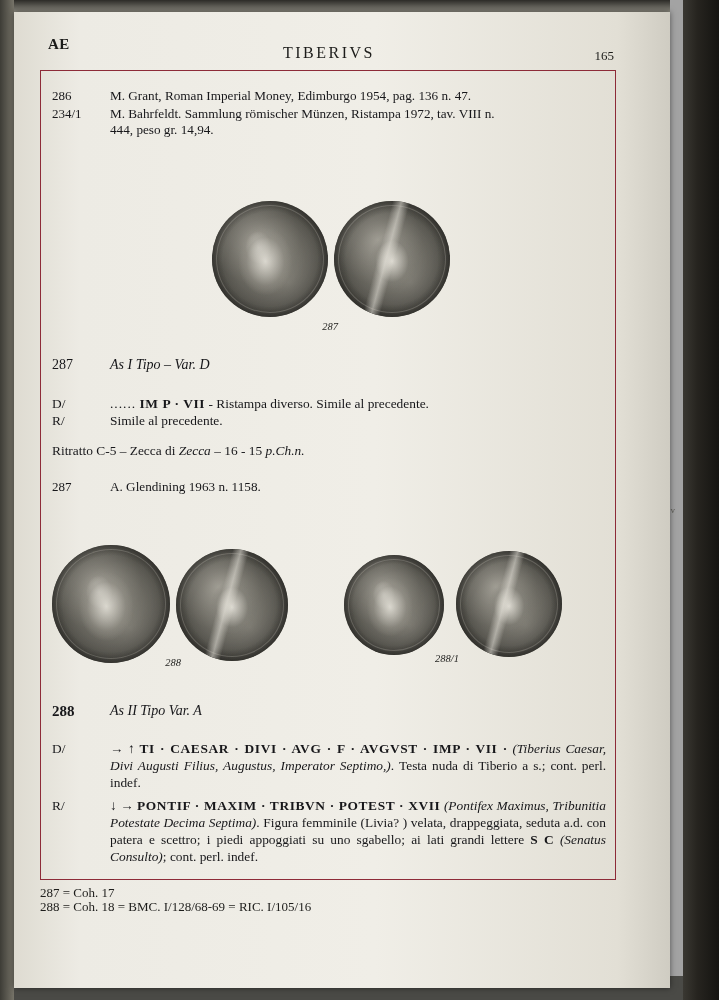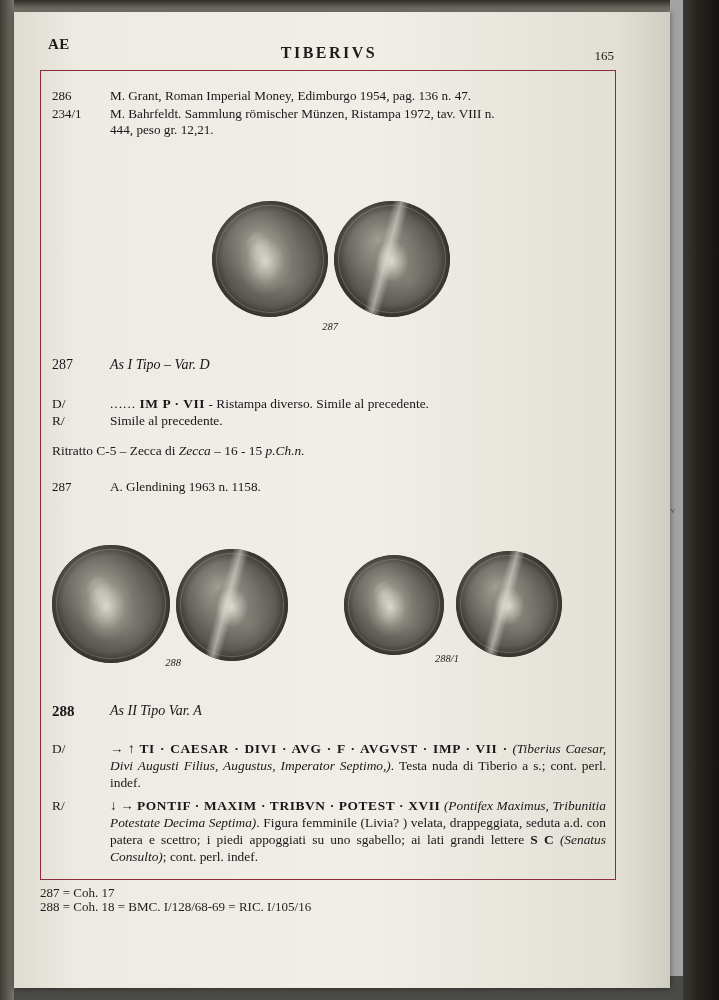--- a/index.html
+++ b/index.html
@@ -62,21 +62,21 @@
     height: 26px;
   }
   .hdr .folio-left {
     position: absolute; left: 8px; top: 0;
     font-weight: bold; font-size: 15px; letter-spacing: .5px;
     color: #1c1c1a;
   }
   .hdr .running-title {
     position: absolute; left: 0; right: 0; top: 8px;
     text-align: center;
-    font-weight: bold; font-size: 16px; letter-spacing: 2.5px;
+    font-weight: normal; font-size: 16px; letter-spacing: 2.5px;
     color: #1c1c1a;
   }
   .hdr .folio-right {
     position: absolute; right: 4px; top: 12px;
     font-size: 13px; color: #1c1c1a;
   }
 
   
   .frame {
     position: absolute;
@@ -236,21 +236,21 @@
 
     <div class="refblock">
       <div class="refrow">
         <div class="num">286</div>
         <div class="txt"><span>M. Grant, Roman Imperial Money, Edimburgo 1954, pag. 136 n. 47.</span></div>
       </div>
       <div class="refrow">
         <div class="num">234/1</div>
         <div class="txt">
           <span>M. Bahrfeldt. Sammlung römischer Münzen, Ristampa 1972, tav. VIII n.</span>
-          <span class="cont">444, peso gr. 12,21.</span>
+          <span class="cont">444, peso gr. 14,94.</span>
         </div>
       </div>
     </div>
 
     <div class="plate" style="height:150px; margin-top:62px;">
       <div class="coin obv" style="left:160px; top:0px; width:116px; height:116px;">
         <div class="relief"></div>
         <div class="legend"></div>
       </div>
       <div class="coin rev" style="left:282px; top:0px; width:116px; height:116px;">

